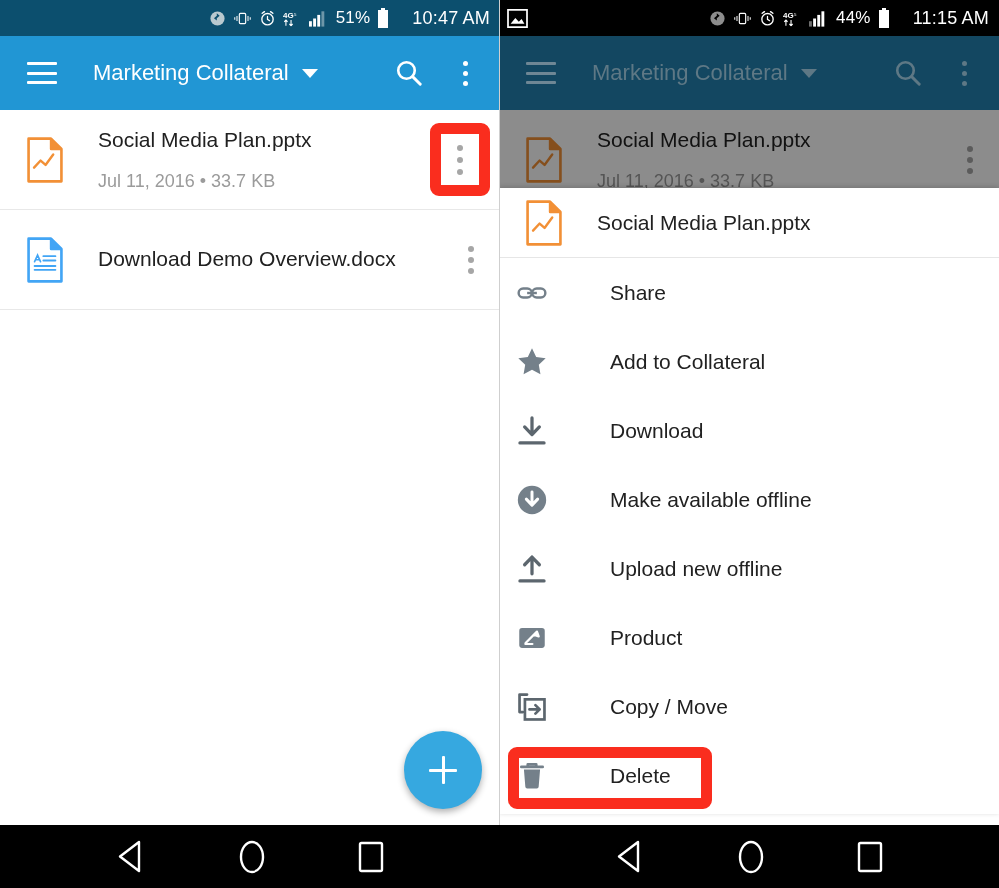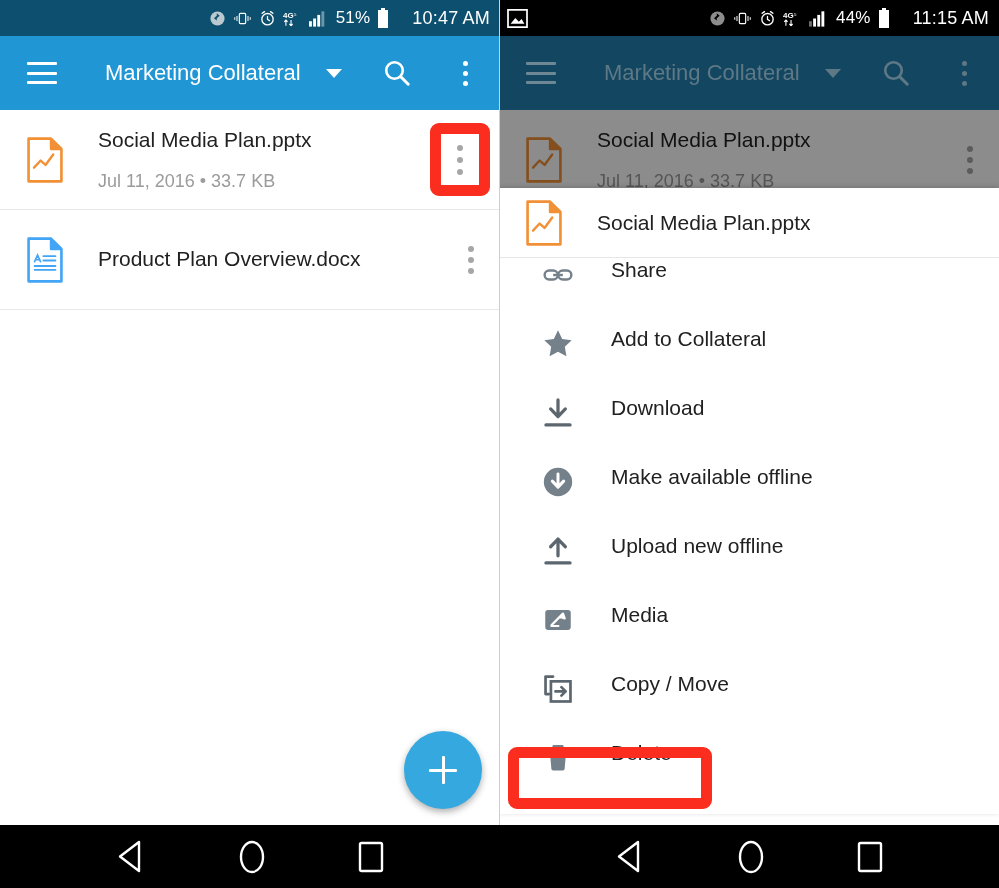--- a/index.html
+++ b/index.html
@@ -55,21 +55,20 @@
   }
   .sb-svg { display: block; }
 
   
   .appbar {
     position: relative;
     height: 74px;
     display: flex;
     align-items: center;
     padding: 0 16px;
-    gap: 12px;
   }
   .appbar-left  { background: #2196d4; }
   .appbar-right { background: #134761; }
 
   .hamburger {
     width: 30px; height: 22px;
     margin-left: 11px;
     display: flex; flex-direction: column; justify-content: space-between;
     cursor: pointer;
   }
@@ -204,24 +203,25 @@
     padding-bottom: 4px;
   }
   .ctx-head {
     height: 70px;
     display: flex; align-items: center;
     padding-left: 22px;
     border-bottom: 1px solid #e6e6e6;
   }
   .ctx-item {
     height: 69px;
-    display: flex; align-items: flex-start;
-    padding-left: 36px;
+    display: flex; align-items: center;
+    padding-left: 10px;
     cursor: pointer;
     background: #ffffff;
+    gap: 25px;
   }
   .ctx-ic {
     width: 46px; flex: 0 0 46px;
     display: flex; align-items: center; justify-content: center;
   }
   .ctx-label {
     margin-left: 30px;
     font-size: 21px;
     color: #212121;
     white-space: nowrap;
@@ -359,21 +359,21 @@
       <div class="file-row">
         <div class="file-icon">
           <svg width="38" height="46" viewBox="0 0 34 42">
             <path d="M2 1.5h20.5L32 11v29.5H2z" fill="#ffffff" stroke="#42a5f5" stroke-width="2.4" stroke-linejoin="round"></path>
             <path d="M22.5 1.5V11H32" fill="#42a5f5" stroke="#42a5f5" stroke-width="2.2" stroke-linejoin="round"></path>
             <path d="M7.5 22.5l2.7-6 2.7 6M8.4 20.8h3.6" fill="none" stroke="#42a5f5" stroke-width="1.5" stroke-linecap="round"></path>
             <path d="M15.5 17.5h11M15.5 21.5h11M7.5 26.5h19M7.5 30h19" stroke="#42a5f5" stroke-width="1.7" stroke-linecap="round"></path>
           </svg>
         </div>
         <div class="file-meta">
-          <div class="file-name">Product Plan Overview.docx</div>
+          <div class="file-name">Download Demo Overview.docx</div>
         </div>
         <div class="row-kebab">
           <i></i>
             <i></i>
             <i></i>
         </div>
       </div>
 
       <div class="list-rest"></div>
     </div>
@@ -550,21 +550,21 @@
       </div>
 
       <div class="ctx-item">
         <div class="ctx-ic">
           <svg width="34" height="34" viewBox="0 0 24 24">
             <rect x="3" y="5" width="18" height="14" rx="2" fill="#74808a"></rect>
             <path d="M7.5 15.5l8-8M15.5 7.5l1.2 3.4-3.4-1.2z" stroke="#ffffff" stroke-width="1.6" fill="#ffffff" stroke-linecap="round" stroke-linejoin="round"></path>
             <path d="M7.3 16.2h5" stroke="#ffffff" stroke-width="1.5" stroke-linecap="round"></path>
           </svg>
         </div>
-        <div class="ctx-label">Media</div>
+        <div class="ctx-label">Product</div>
       </div>
 
       <div class="ctx-item">
         <div class="ctx-ic">
           <svg width="34" height="34" viewBox="0 0 24 24">
             <path d="M3.2 3.2h5.3M3.2 3.2v12.4M3.2 15.6h2.4" stroke="#5c666e" stroke-width="1.9" fill="none" stroke-linecap="round"></path>
             <rect x="7" y="6.6" width="13.8" height="14.2" fill="none" stroke="#5c666e" stroke-width="1.9"></rect>
             <path d="M10.2 13.7h7.2M17.4 13.7l-3-3M17.4 13.7l-3 3" stroke="#5c666e" stroke-width="1.9" fill="none" stroke-linecap="round" stroke-linejoin="round"></path>
           </svg>
         </div>

